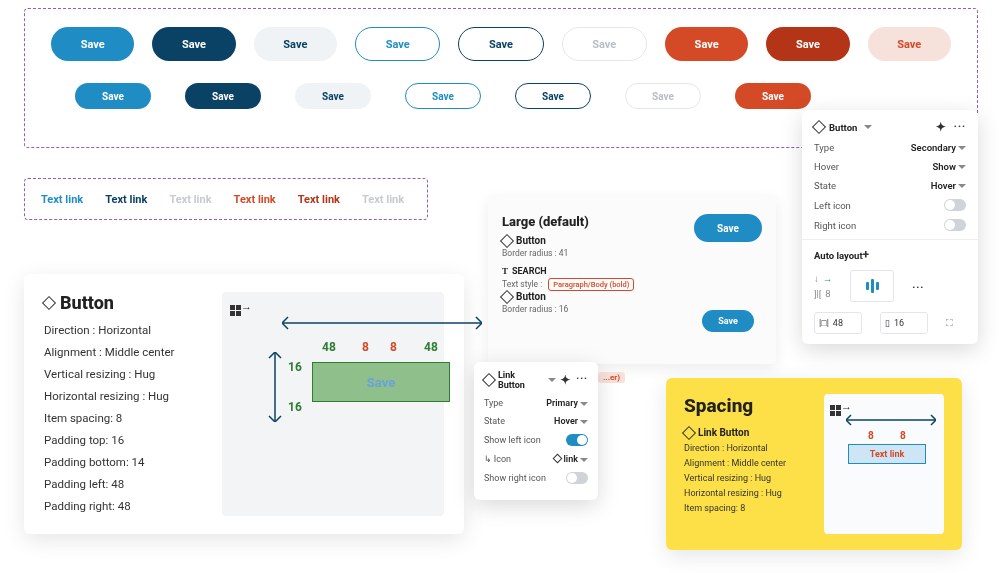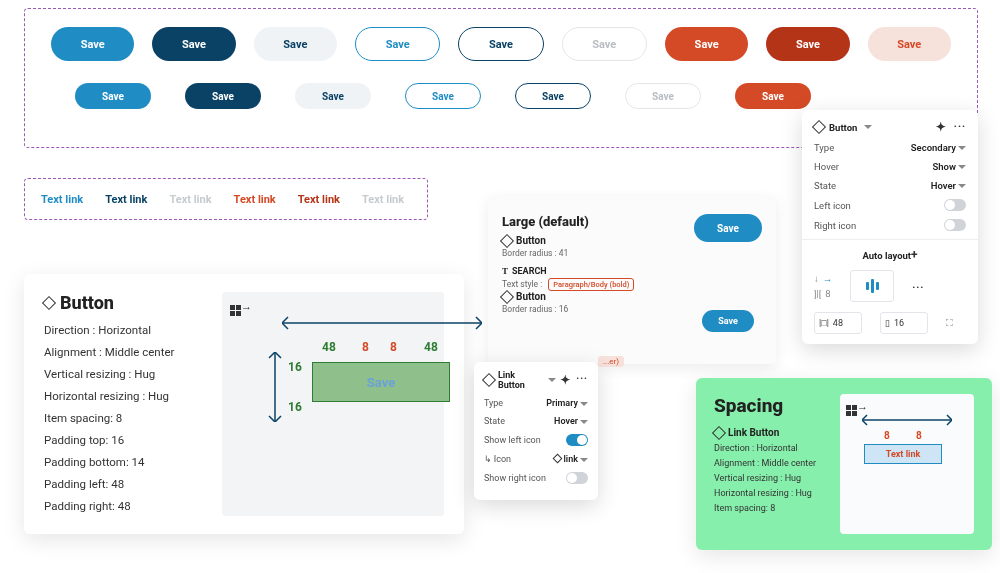--- a/index.html
+++ b/index.html
@@ -57,29 +57,29 @@
 .toggle.off { background:#d0d4d8; }
 .toggle.off::after { right:auto; left:1px; }
 .val { color:#222; font-weight:600; }
 .pill { display:inline-block; background:#f7e1db; color:#d44a27; font-size:8px; padding:1px 5px; border-radius:3px; }
 
 
 #inspector { position:absolute; left:802px; top:110px; width:176px; background:#fff; border-radius:6px; box-shadow:0 6px 22px rgba(0,0,0,0.15); padding:10px 12px; font-size:9.5px; z-index:5; }
 #inspector .hdr { display:flex; align-items:center; justify-content:space-between; font-weight:700; margin-bottom:8px; }
 #inspector .prop { display:flex; justify-content:space-between; align-items:center; margin: 8px 0; color:#555; }
 #inspector hr { border:none; border-top:1px solid #eee; margin:8px -12px; }
-.al-row { display:flex; justify-content:center; align-items:center; font-weight:700; }
+.al-row { display:flex; justify-content:flex-start; align-items:center; font-weight:700; }
 .al-box { display:flex; gap:18px; margin-top:8px; align-items:center; }
 .al-cell { width:44px; height:32px; border:1px solid #e2e6ea; border-radius:3px; display:flex; align-items:center; justify-content:center; gap:2px; }
 .bar { width:3px; background:#1f8dc4; border-radius:1px; }
 .num-cells { display:flex; gap:18px; margin-top:10px; }
 .nc { width:48px; height:22px; border:1px solid #e2e6ea; border-radius:3px; font-size:9px; display:flex; align-items:center; gap:4px; padding:0 4px; color:#333; }
 
 
-#spacing-card { position:absolute; left:696px; top:378px; width:296px; height:172px; background:#86efac; border-radius:6px; box-shadow:0 6px 22px rgba(0,0,0,0.10); padding:16px 18px; display:flex; }
+#spacing-card { position:absolute; left:666px; top:378px; width:296px; height:172px; background:#fde047; border-radius:6px; box-shadow:0 6px 22px rgba(0,0,0,0.10); padding:16px 18px; display:flex; gap:14px; }
 #spacing-card h2 { font-size:19px; font-weight:800; margin-bottom:10px; }
 #spacing-text { flex:0 0 126px; }
 #spacing-text .row { font-size:9px; margin:5px 0; color:#333; }
 #spacing-dia { flex:1; background:#fafbfc; border-radius:4px; position:relative; }
 .sp-link { position:absolute; left:24px; top:50px; width:78px; height:20px; border:1.5px solid #1f8dc4; background:#cde5f5; color:#d44a27; font-weight:700; font-size:9px; display:flex; align-items:center; justify-content:center; }
 
 .diamond { width:10px; height:10px; border:1.3px solid #333; transform:rotate(45deg); display:inline-block; flex-shrink:0; }
 .chev { display:inline-block; width:0; height:0; border-left:4px solid transparent; border-right:4px solid transparent; border-top:4px solid #888; margin-left:2px; vertical-align:middle; }
 .dots { letter-spacing:1px; font-weight:900; color:#333; }
 .plus-ico { font-weight:700; font-size:12px; color:#333; }
@@ -218,21 +218,21 @@
     </div>
   <div class="prop">
       <span><span>↳</span> <span>Icon</span></span>
       <span class="val"><span class="diamond" style="width:7px;height:7px;"></span> <span>link</span><span class="chev"></span></span>
     </div>
   <div class="prop">
       <span>Show right icon</span>
       <span class="toggle off"></span>
     </div>
 </div>
-<span class="pill" style="position:absolute; left:598px; top:356px; z-index:4;">...er)</span>
+<span class="pill" style="position:absolute; left:598px; top:372px; z-index:4;font-weight:bold;">...er)</span>
 
 <div id="inspector">
   <div class="hdr">
     <span style="display:flex; align-items:center; gap:5px;">
         <span class="diamond"></span> 
         <span>Button</span>
         <span class="chev"></span>
       </span>
     <span style="display:flex; gap:8px;">
         <span class="plus-ico">✦</span>

